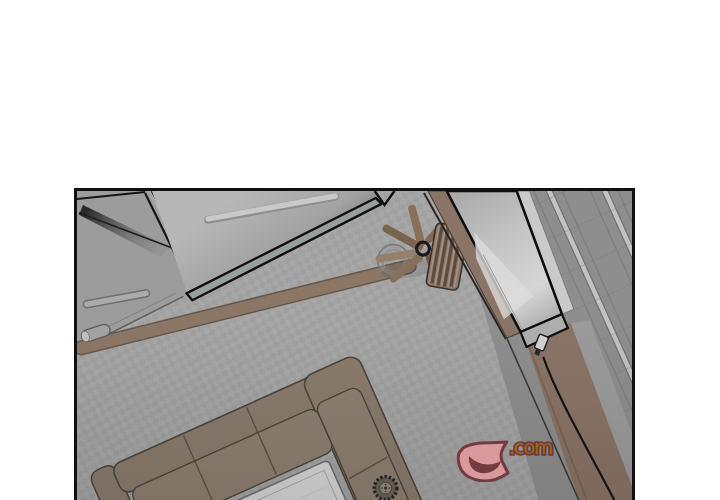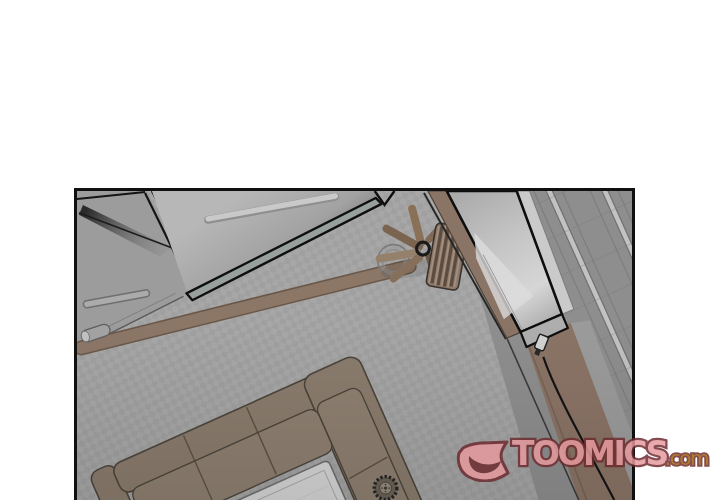--- a/index.html
+++ b/index.html
@@ -211,17 +211,16 @@
 
       <rect x="0" y="0" width="563" height="311" fill="url(#vignGrad)"></rect>
     </svg>
   </div>
 
   <div class="watermark">
     <svg class="wm-logo" viewBox="0 0 56 42">
       <path d="M8,8 C20,1 38,3 52,2 C46,10 45,15 47,21 L53,33 C40,42 26,43 14,37 C4,32 2,20 4,13 Z" fill="#e79a9e" stroke="#6d2b2f" stroke-width="3" stroke-linejoin="round"></path>
       <path d="M14,16 C22,25 36,27 46,21 C44,29 36,34 26,33 C18,32 13,25 14,16 Z" fill="#6d2b2f"></path>
     </svg>
-    <span class="wm-text">TOOMICS</span>
     <span class="wm-com">.com</span>
   </div>
 
 </div>
 
 </body></html>

